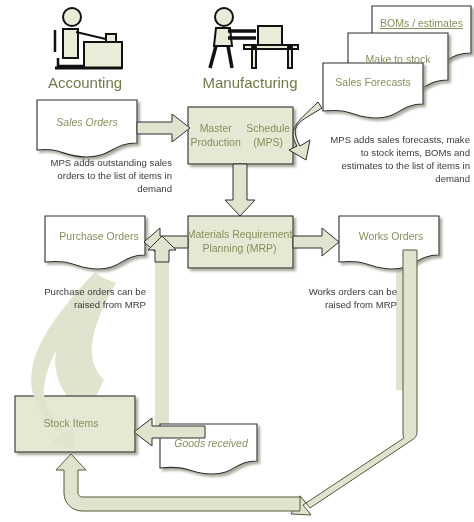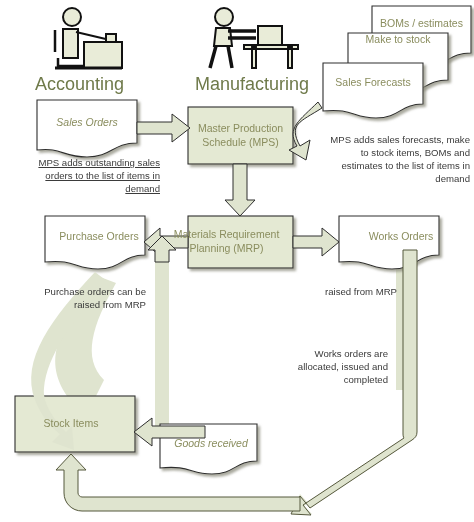--- a/index.html
+++ b/index.html
@@ -8,22 +8,22 @@
     background:#ffffff;
     font-family:"Liberation Sans", sans-serif;
     overflow:hidden;
     position:relative;
   }
   #stage{position:absolute;left:0;top:0;width:474px;height:522px;}
   #stage > svg{position:absolute;left:0;top:0;}
   .dept{
     position:absolute;
     color:#6f7a4a;
-    font-size:18px;
-    text-align:left;
+    font-size:15px;
+    text-align:center;
     white-space:nowrap;
   }
   .cap{
     position:absolute;
     color:#3b3b3b;
     font-size:9.6px;
     line-height:1.35;
     text-align:right;
   }
   .shape-text{
@@ -171,65 +171,61 @@
       <circle cx="290" cy="47" r="3" fill="#111111"></circle>
     </g>
 
   </svg>
 
   <div class="dept" style="left:35px;top:74px;width:100px;">Accounting</div>
   <div class="dept" style="left:195px;top:74px;width:110px;">Manufacturing</div>
 
   <div class="shape-text" style="left:37px;top:105px;width:100px;height:36px;font-style:italic;">Sales Orders</div>
 
-  <div class="shape-text" style="left:372px;top:8px;width:99px;height:32px;">BOMs / estimates</div>
-
-  <div class="shape-text" style="left:348px;top:24px;width:100px;height:32px;">Make to stock</div>
+  <div class="shape-text" style="left:372px;top:8px;width:99px;height:32px;text-decoration:underline;">BOMs / estimates</div>
+
+  <div class="shape-text" style="left:348px;top:44px;width:100px;height:32px;">Make to stock</div>
 
   <div class="shape-text" style="left:323px;top:66px;width:100px;height:34px;">Sales Forecasts</div>
 
   <div class="shape-text" style="left:45px;top:220px;width:108px;height:34px;">Purchase Orders</div>
 
-  <div class="shape-text" style="left:351px;top:220px;width:100px;height:34px;">Works Orders</div>
+  <div class="shape-text" style="left:341px;top:220px;width:100px;height:34px;">Works Orders</div>
 
   <div class="shape-text" style="left:160px;top:428px;width:102px;height:32px;font-style:italic;">Goods received</div>
 
-  <div class="shape-text" style="left:188px;top:107px;width:105px;height:57px;flex-direction:column;">
+  <div class="shape-text" style="left:188px;top:107px;width:105px;height:57px;flex-direction:row;">
     <span>Master Production</span>
     <span>Schedule (MPS)</span>
   </div>
 
-  <div class="shape-text" style="left:173px;top:216px;width:107px;height:52px;flex-direction:column;">
+  <div class="shape-text" style="left:186px;top:216px;width:107px;height:52px;flex-direction:column;">
     <span>Materials Requirement</span>
     <span>Planning (MRP)</span>
   </div>
 
   <div class="shape-text" style="left:15px;top:396px;width:112px;height:56px;">Stock Items</div>
 
-  <div class="cap" style="left:20px;top:157px;width:140px;text-decoration:underline;">
+  <div class="cap" style="left:32px;top:157px;width:140px;">
     <div>MPS adds outstanding sales</div>
     <div>orders to the list of items in</div>
     <div>demand</div>
   </div>
 
   <div class="cap" style="left:318px;top:134px;width:152px;">
     <div>MPS adds sales forecasts, make</div>
     <div>to stock items, BOMs and</div>
     <div>estimates to the list of items in</div>
     <div>demand</div>
   </div>
 
   <div class="cap" style="left:38px;top:286px;width:108px;">
     <div>Purchase orders can be</div>
     <div>raised from MRP</div>
   </div>
 
   <div class="cap" style="left:295px;top:286px;width:102px;">
+    <div>Works orders can be</div>
     <div>raised from MRP</div>
   </div>
 
-  <div class="cap" style="left:288px;top:348px;width:100px;">
-    <div>Works orders are</div>
-    <div>allocated, issued and</div>
-    <div>completed</div>
-  </div>
 
 </div>
 
 </body></html>

